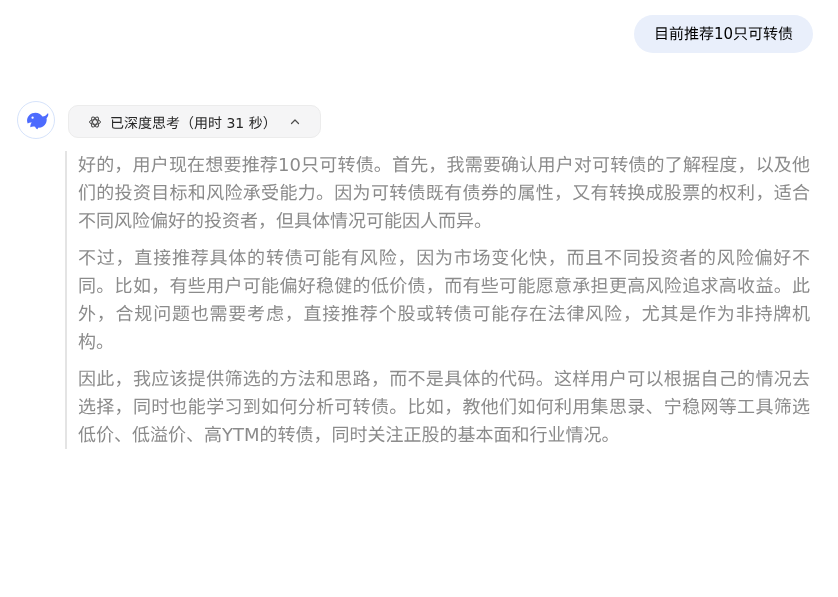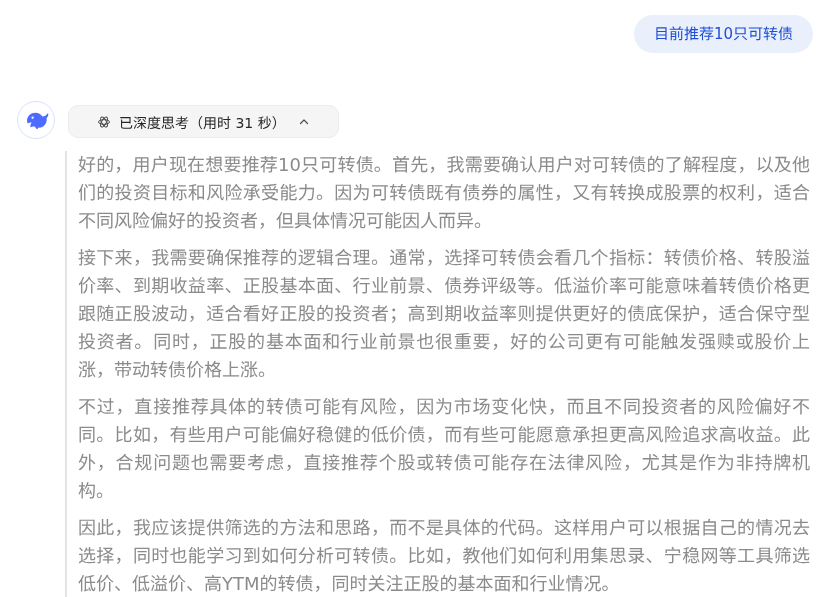--- a/index.html
+++ b/index.html
@@ -13,21 +13,21 @@
   .chat-page { width: 838px; height: 597px; }
 
   
   .user-row {
     display: flex;
     justify-content: flex-end;
     padding: 15px 25px 0 0;
   }
   .user-bubble {
     background: #E9EFFB;
-    color: #1d4ed8;
+    color: #000000;
     font-size: 15px;
     line-height: 22px;
     padding: 8px 20px;
     border-radius: 19px;
     white-space: nowrap;
   }
 
   
   .assistant-row {
     display: flex;
@@ -48,21 +48,21 @@
   }
   .assistant-body { flex: 1; margin-left: 10px; min-width: 0; }
 
   .think-toggle {
     display: inline-flex;
     align-items: center;
     gap: 8px;
     height: 33px;
     margin-left: 3px;
     margin-top: 4px;
-    padding: 0 28px;
+    padding: 0 19px;
     background: #F5F5F6;
     border: 1px solid #ECECEC;
     border-radius: 10px;
     font-size: 14px;
     color: #262626;
     cursor: pointer;
     font-family: inherit;
   }
   .think-toggle .atom { display: inline-flex; }
   .think-toggle .chevron { display: inline-flex; margin-left: 4px; }
@@ -115,21 +115,20 @@
         <span>已深度思考（用时 31 秒）</span>
         <span class="chevron">
           <svg width="12" height="12" viewBox="0 0 24 24" fill="none" stroke="#4C4C4C" stroke-width="2.4" stroke-linecap="round" stroke-linejoin="round" aria-hidden="true">
             <polyline points="5,15 12,8 19,15"></polyline>
           </svg>
         </span>
       </button>
 
       <div class="think-content">
         <p>好的，用户现在想要推荐10只可转债。首先，我需要确认用户对可转债的了解程度，以及他们的投资目标和风险承受能力。因为可转债既有债券的属性，又有转换成股票的权利，适合不同风险偏好的投资者，但具体情况可能因人而异。</p>
-        <p>接下来，我需要确保推荐的逻辑合理。通常，选择可转债会看几个指标：转债价格、转股溢价率、到期收益率、正股基本面、行业前景、债券评级等。低溢价率可能意味着转债价格更跟随正股波动，适合看好正股的投资者；高到期收益率则提供更好的债底保护，适合保守型投资者。同时，正股的基本面和行业前景也很重要，好的公司更有可能触发强赎或股价上涨，带动转债价格上涨。</p>
         <p>不过，直接推荐具体的转债可能有风险，因为市场变化快，而且不同投资者的风险偏好不同。比如，有些用户可能偏好稳健的低价债，而有些可能愿意承担更高风险追求高收益。此外，合规问题也需要考虑，直接推荐个股或转债可能存在法律风险，尤其是作为非持牌机构。</p>
         <p>因此，我应该提供筛选的方法和思路，而不是具体的代码。这样用户可以根据自己的情况去选择，同时也能学习到如何分析可转债。比如，教他们如何利用集思录、宁稳网等工具筛选低价、低溢价、高YTM的转债，同时关注正股的基本面和行业情况。</p>
       </div>
 
     </div>
   </div>
 
 </div>
 
 </body></html>

